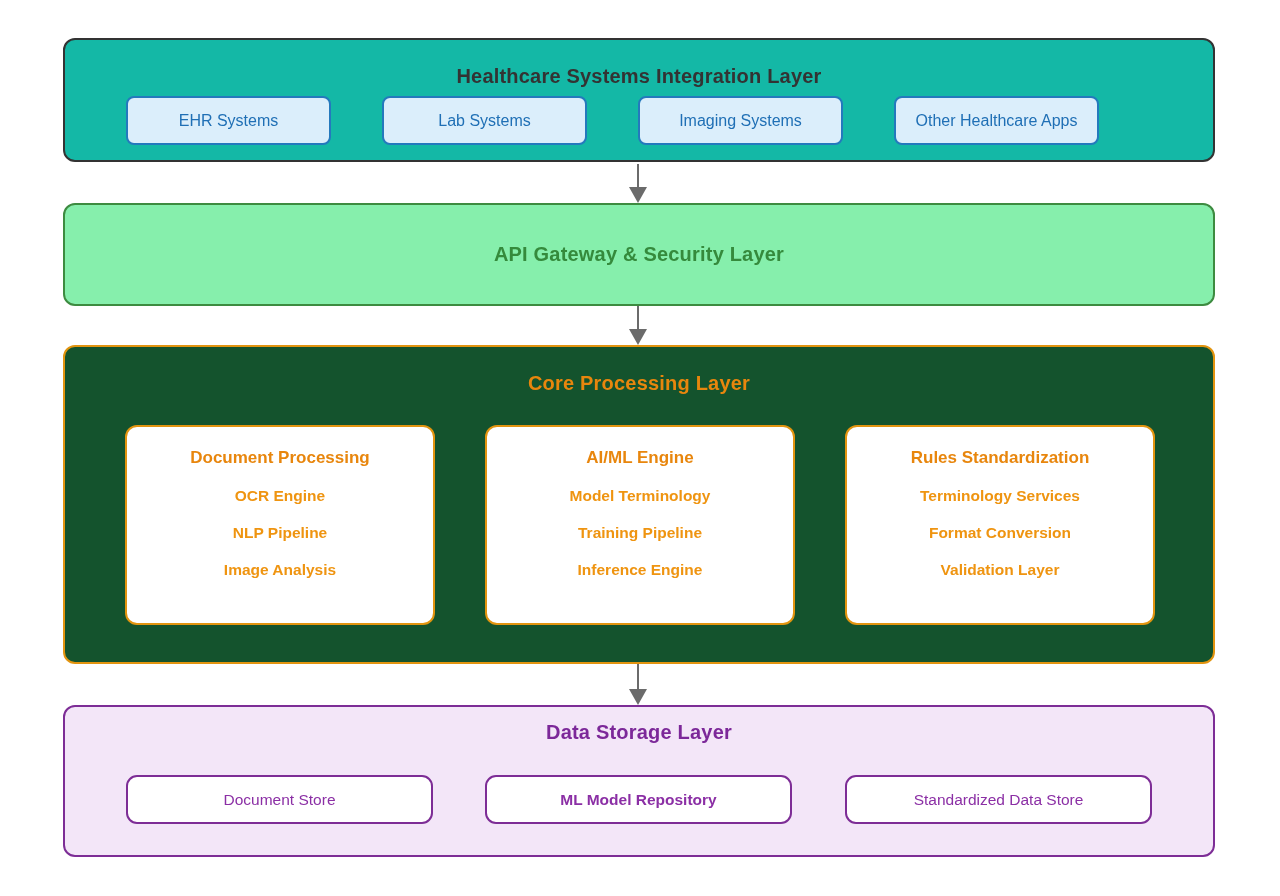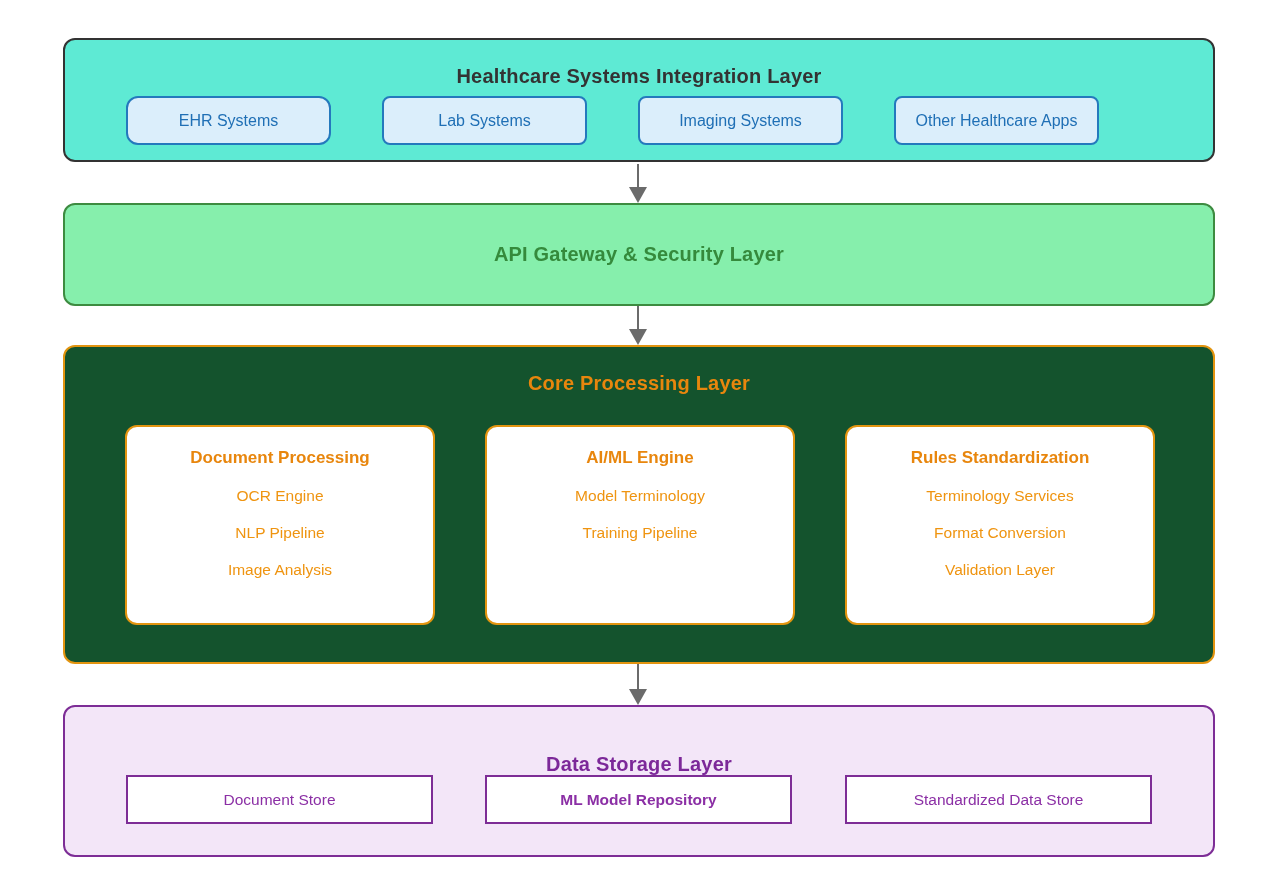--- a/index.html
+++ b/index.html
@@ -21,39 +21,39 @@
   .layer-title {
     text-align: center;
     font-weight: bold;
     font-size: 20px;
     letter-spacing: 0.2px;
   }
   
   .layer-integration {
     top: 38px;
     height: 120px;
-    background: #5eead4;
+    background: #14b8a6;
     border: 2.5px solid #333333;
   }
   .layer-integration .layer-title { color: #333333; padding-top: 25px; }
   .sys-row { position: absolute; top: 56px; left: 0; width: 100%; height: 50px; }
   .sys-node {
     position: absolute;
     height: 45px;
     width: 201px;
     background: #dbeefb;
     border: 2.5px solid #2479bd;
     border-radius: 8px;
     display: flex;
     align-items: center;
     justify-content: center;
     color: #1f6fb5;
     font-size: 16px;
   }
-  .sys-0 { left: 61px; border-radius: 12px; }
+  .sys-0 { left: 61px; }
   .sys-1 { left: 317px; }
   .sys-2 { left: 573px; text-align: right; }
   .sys-3 { left: 829px; }
 
   
   .layer-api {
     top: 203px;
     height: 99px;
     background: #86efac;
     border: 2.5px solid #3d8b40;
@@ -88,38 +88,39 @@
     margin-top: 21px;
     font-weight: bold;
     font-size: 17px;
     color: #e8860d;
     text-align: center;
   }
   .card-item {
     margin-top: 19px;
     font-size: 15.5px;
     color: #ef9410;
+    font-weight: bold;
   }
 
   
   .layer-storage {
     top: 705px;
     height: 148px;
     background: #f3e6f8;
     border: 2.5px solid #7d2d96;
   }
-  .layer-storage .layer-title { color: #7c2899; padding-top: 38px; margin-top: 8px; }
+  .layer-storage .layer-title { color: #7c2899; padding-top: 14px; }
   .store-node {
     position: absolute;
     top: 68px;
     width: 303px;
     height: 45px;
     background: #ffffff;
     border: 2.5px solid #7d2d96;
-    border-radius: 0;
+    border-radius: 11px;
     display: flex;
     align-items: center;
     justify-content: center;
     color: #8b2fa5;
     font-size: 15.5px;
     text-align: right;
   }
   .store-0 { left: 61px; }
   .store-1 { left: 420px; font-weight: bold; }
   .store-2 { left: 780px; }
@@ -188,20 +189,21 @@
       <div class="card-title">Document Processing</div>
       <div class="card-item">OCR Engine</div>
       <div class="card-item">NLP Pipeline</div>
       <div class="card-item">Image Analysis</div>
     </div>
 
     <div class="core-card card-1">
       <div class="card-title">AI/ML Engine</div>
       <div class="card-item">Model Terminology</div>
       <div class="card-item">Training Pipeline</div>
+      <div class="card-item">Inference Engine</div>
     </div>
 
     <div class="core-card card-2">
       <div class="card-title">Rules Standardization</div>
       <div class="card-item">Terminology Services</div>
       <div class="card-item">Format Conversion</div>
       <div class="card-item">Validation Layer</div>
     </div>
   </section>
 

